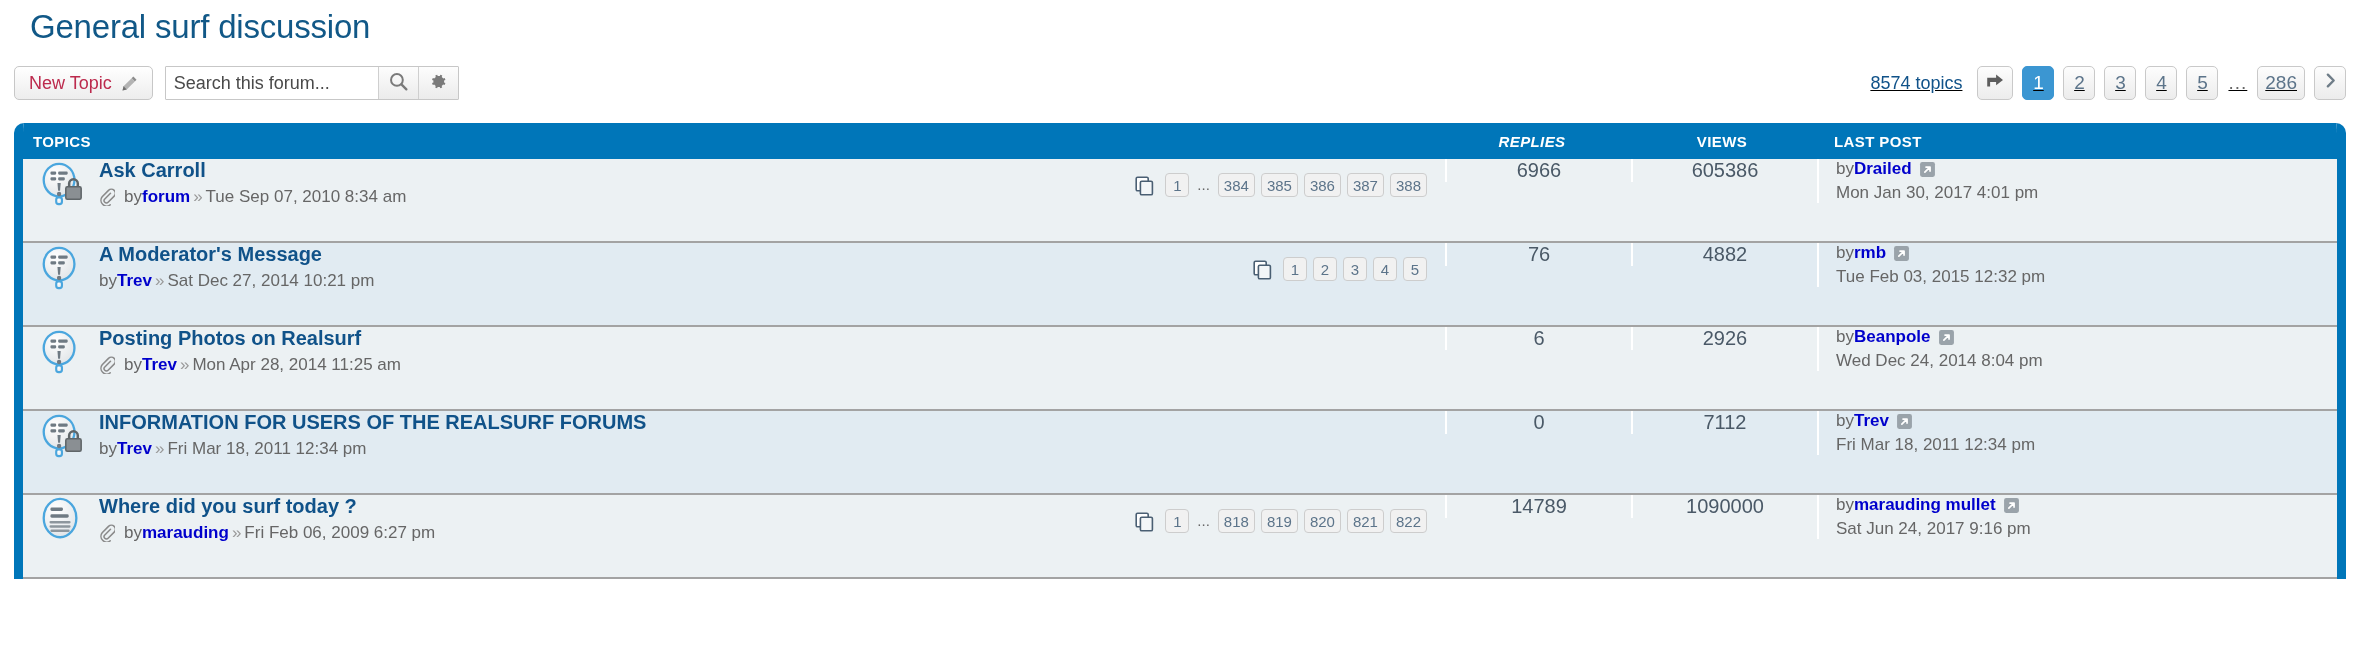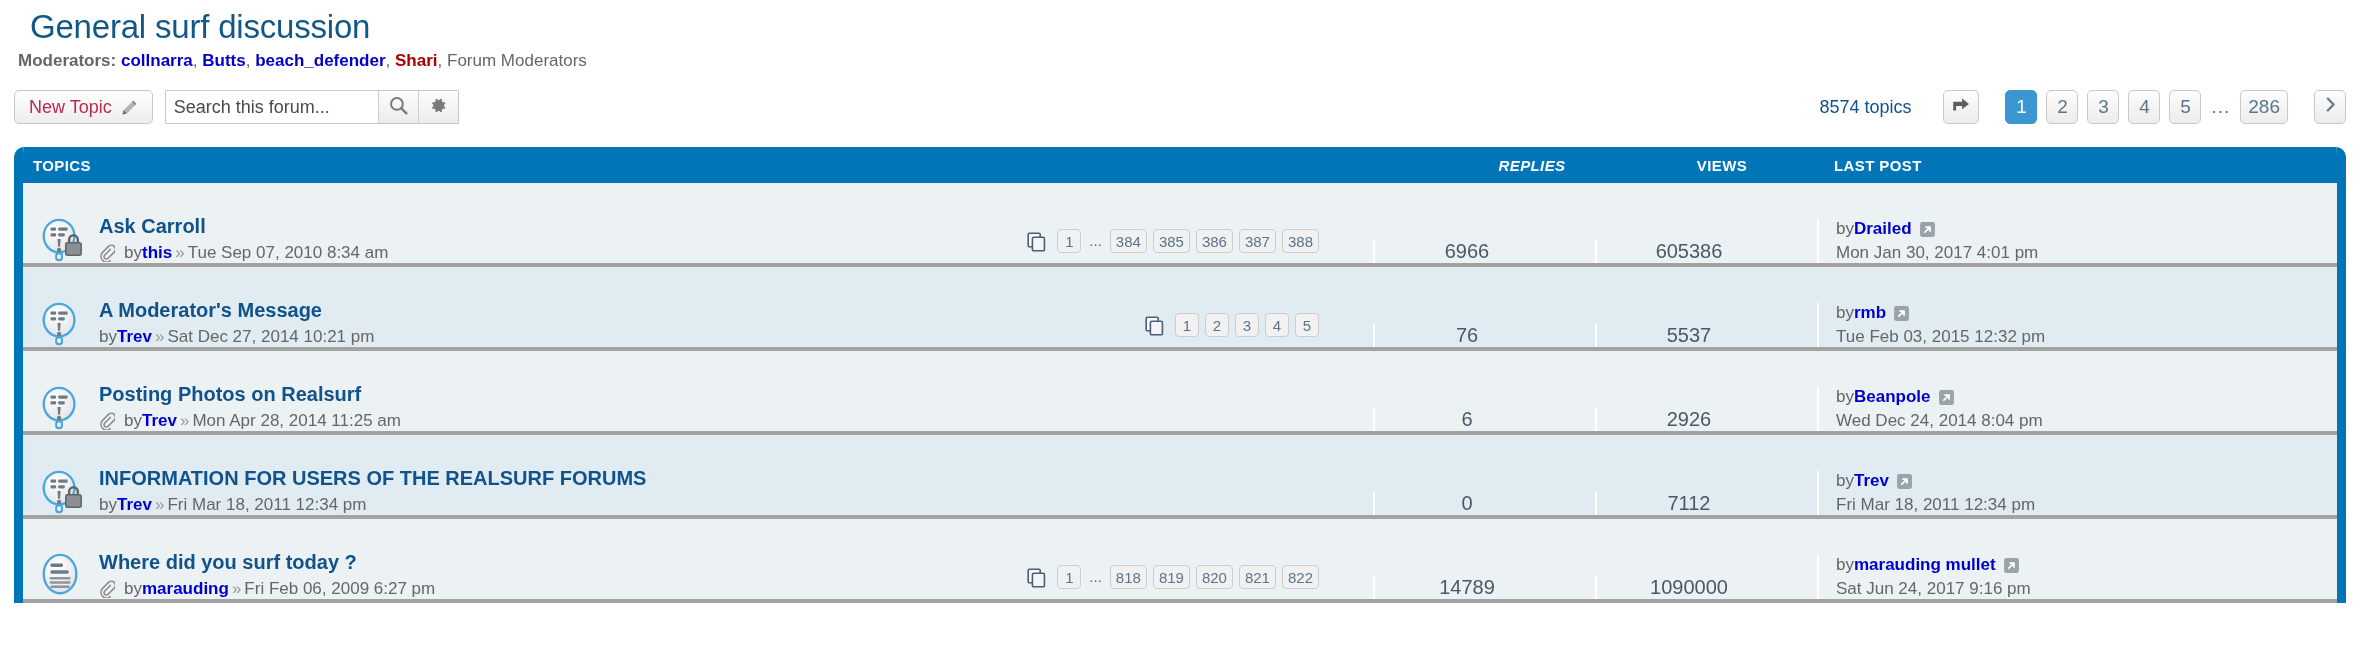--- a/index.html
+++ b/index.html
@@ -91,21 +91,22 @@
     border-left: 1px solid #cfcfcf;
     cursor: pointer;
   }
 
   
   .pagination {
     position: absolute;
     right: 0;
     display: flex;
     align-items: center;
-    gap: 26px;
+    gap: 9px;
+    text-decoration: underline;
   }
   .topics-count {
     font-size: 18px;
     color: #105289;
     margin-right: 6px;
     white-space: nowrap;
   }
   .pg {
     min-width: 32px;
     height: 34px;
@@ -151,25 +152,24 @@
     font-weight: bold;
     letter-spacing: 0.4px;
   }
   .th-topics { flex: 1; padding-left: 10px; }
   .th-replies { width: 190px; text-align: center; font-style: italic; }
   .th-views   { width: 190px; text-align: center; }
   .th-lastpost{ width: 520px; padding-left: 17px; }
 
   .row {
     display: flex;
-    align-items: flex-end;
+    align-items: flex-start;
     min-height: 84px;
-    border-bottom: 4px solid #a3a3a3;
+    border-bottom: 2px solid #a3a3a3;
     background: #ecf1f3;
-    gap: 36px;
   }
   .row.alt { background: #e1ebf2; }
 
   .cell-topic {
     flex: 1;
     display: flex;
     align-items: center;
     padding-left: 14px;
     position: relative;
   }
@@ -258,24 +258,20 @@
   }
   .goto-ico { width: 17px; height: 17px; margin-left: 7px; display: inline-block; }
 </style>
 </head>
 <body>
 
 <div class="page">
 
   <h1 class="forum-title">General surf discussion</h1>
 
-  <div class="moderators">
-    <span>Moderators:</span>
-    <span id="mod-list"> <span class="modlink">collnarra</span><span class="sep">,</span> <span class="modlink">Butts</span><span class="sep">,</span> <span class="modlink">beach_defender</span><span class="sep">,</span> <span class="modlink red">Shari</span><span class="sep">,</span> <span class="plain">Forum Moderators</span></span>
-  </div>
 
   <div class="actionbar">
 
     <button class="btn-newtopic">
       <span>New Topic</span>
       <span class="pencil-ico">
         <svg viewBox="0 0 16 16" width="17" height="17">
           <path d="M11.6 1.4l3 3-1.6 1.6-3-3z" fill="#8c8c8c"></path>
           <path d="M2.4 10.6l7.6-7.6 3 3-7.6 7.6-4 1z" fill="#b3b3b3"></path>
           <path d="M1.4 14.6l1-4 3 3z" fill="#6e6e6e"></path>
@@ -362,21 +358,21 @@
     <path d="M33.5 29v-3.4a4.5 4.5 0 0 1 9 0V29" fill="none" stroke="#5f6568" stroke-width="2.6"></path>
               </svg>
             </div>
             <div class="topic-main">
               <a class="topic-title" href="#">Ask Carroll</a>
               <div class="topic-meta">
                 <span class="clip-ico"><svg viewBox="0 0 16 18" width="16" height="18">
   <path fill="none" stroke="#8a8a8a" stroke-width="1.5" stroke-linecap="round" d="M11.5 5.2L5.8 11a2.3 2.3 0 0 0 3.3 3.3l6.1-6.2a4 4 0 0 0-5.7-5.7L3.2 8.8a5.7 5.7 0 0 0 8 8"></path>
 </svg></span>
                 <span>by </span>
-                <a class="author" href="#">this</a>
+                <a class="author" href="#">forum</a>
                 <span class="arrow-sep"> » </span>
                 <span>Tue Sep 07, 2010 8:34 am</span>
               </div>
             </div>
             <div class="topic-pages">
               <span class="pages-ico"><svg viewBox="0 0 22 22" width="22" height="22">
   <rect x="2.2" y="2.2" width="12" height="13.6" rx="1.4" fill="#ffffff" stroke="#4a5f73" stroke-width="1.6"></rect>
   <rect x="6.4" y="6.2" width="12" height="13.6" rx="1.4" fill="#f3f6f8" stroke="#4a5f73" stroke-width="1.6"></rect>
 </svg></span>
               <span class="mini-pg">1</span>
@@ -437,21 +433,21 @@
   <rect x="6.4" y="6.2" width="12" height="13.6" rx="1.4" fill="#f3f6f8" stroke="#4a5f73" stroke-width="1.6"></rect>
 </svg></span>
               <span class="mini-pg">1</span>
               <span class="mini-pg">2</span>
               <span class="mini-pg">3</span>
               <span class="mini-pg">4</span>
               <span class="mini-pg">5</span>
             </div>
           </div>
           <div class="cell-replies">76</div>
-          <div class="cell-views">5537</div>
+          <div class="cell-views">4882</div>
           <div class="cell-lastpost">
             <div class="lp-line1">
               <span>by </span>
               <a class="author" href="#">rmb</a>
               <span class="goto-ico"><svg viewBox="0 0 16 16" width="17" height="17">
   <rect x="1" y="1" width="14" height="14" rx="2" fill="#9aa3aa"></rect>
   <path d="M5.5 10.5L10 6M6.6 5.7H10.4v3.8" fill="none" stroke="#ffffff" stroke-width="1.6" stroke-linecap="round" stroke-linejoin="round"></path>
 </svg></span>
             </div>
             <div class="lp-line2">Tue Feb 03, 2015 12:32 pm</div>

